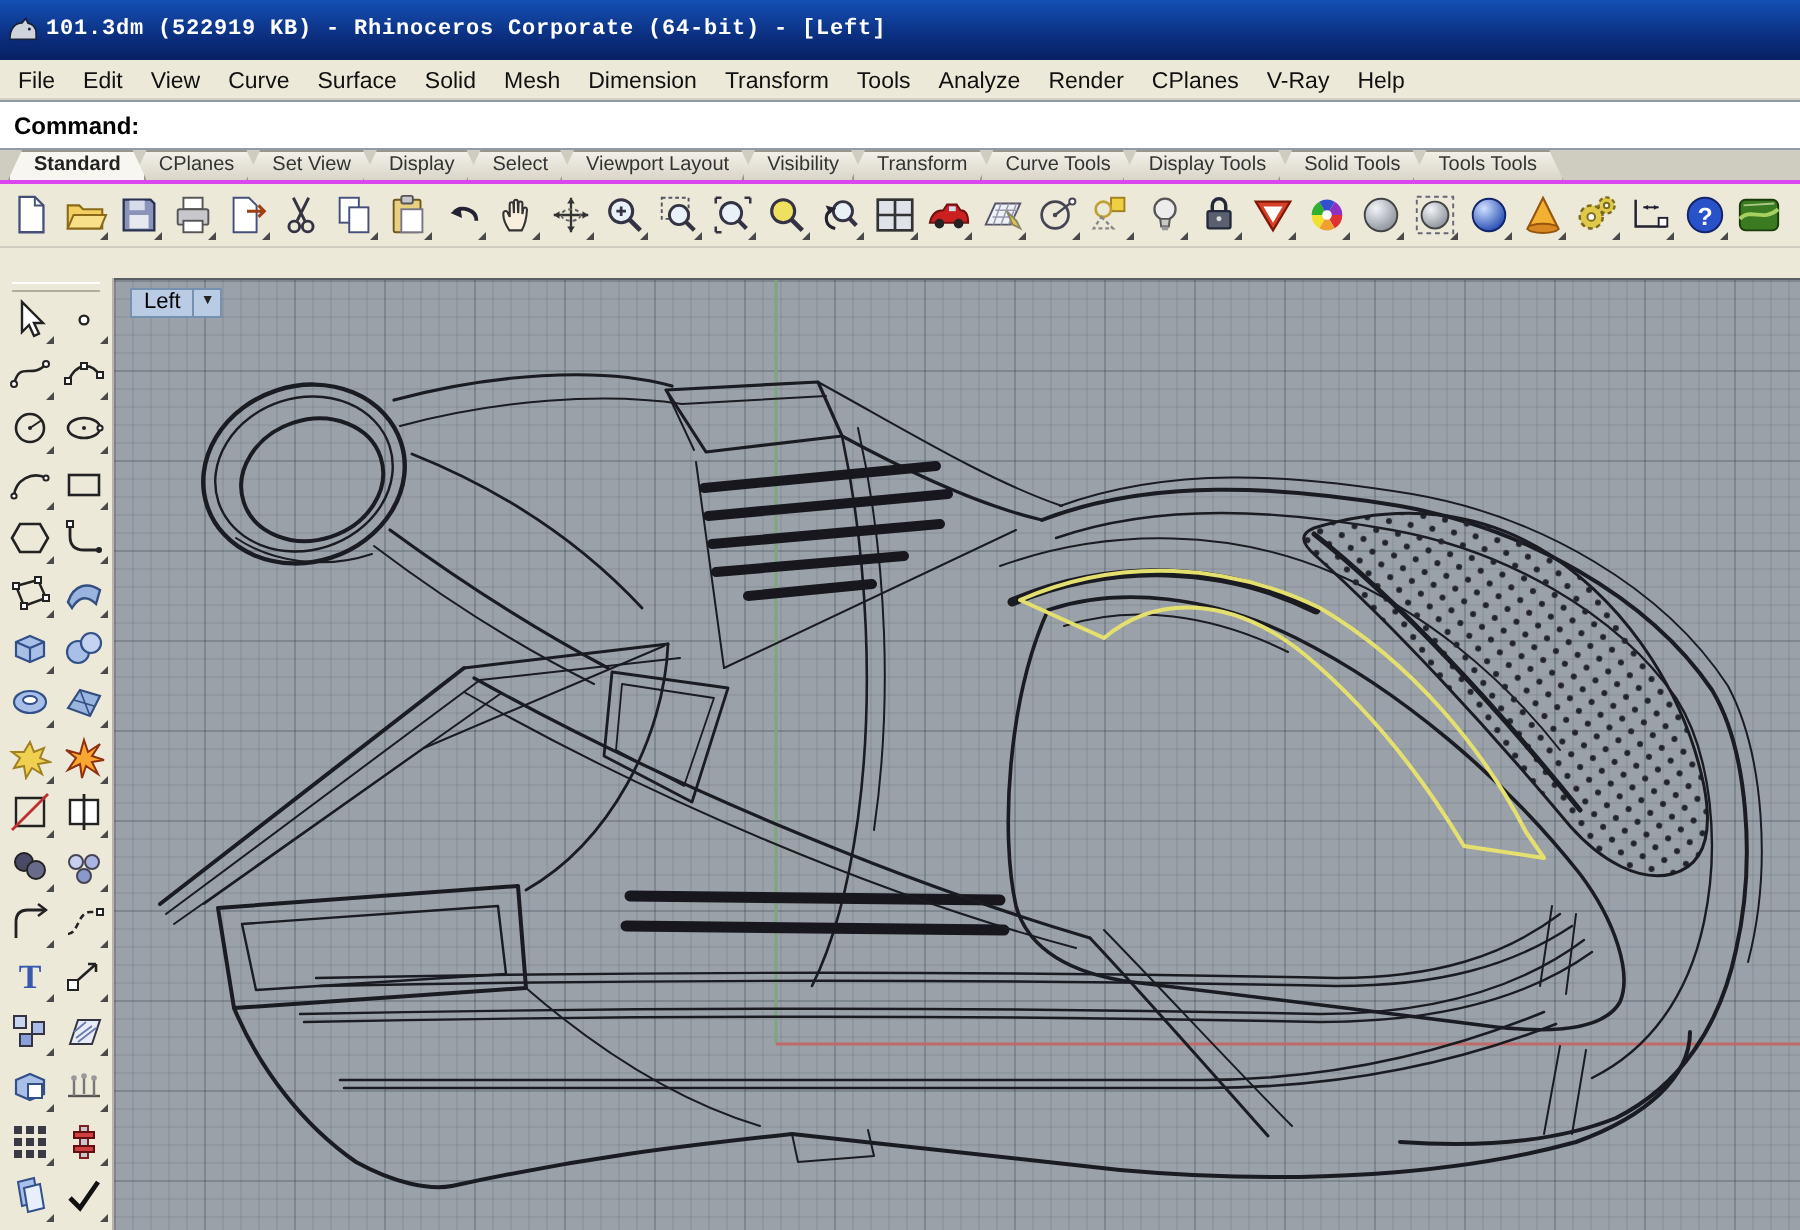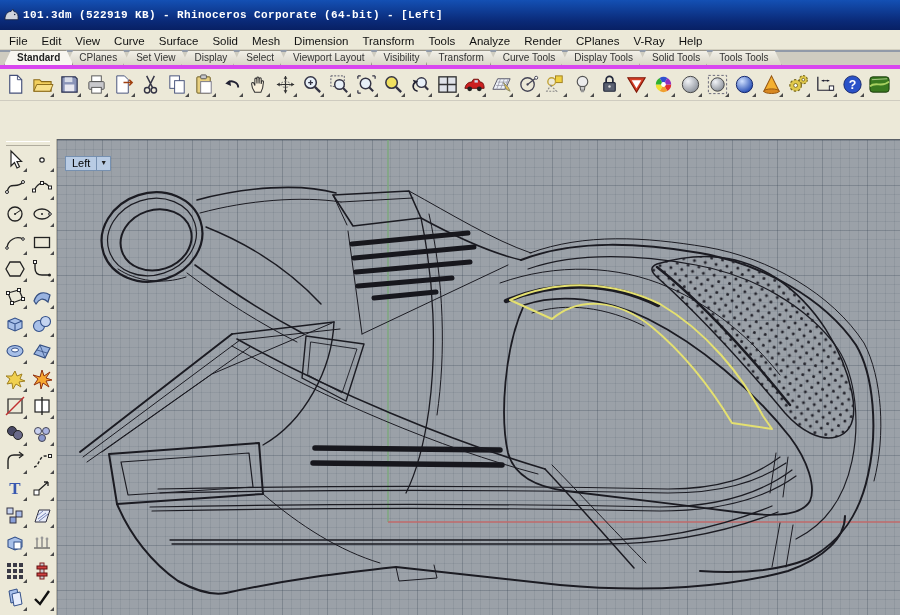--- a/index.html
+++ b/index.html
@@ -17,21 +17,21 @@
   .menubar { height:20px; display:flex; align-items:flex-end; background:#ece9d8; border-bottom:1px solid #d4d0c0; padding-left:2px; }
   .menubar .mitem { font-size:11.5px; color:#111; padding:2px 7px; cursor:default; }
 
   
   .cmdwrap { border:1px solid #919aa8; border-left:none; border-right:none; background:#fff; }
   .cmdhistory { height:27px; padding:3px 7px; font-size:12px; color:#3c3c3c; background:#fff; border-bottom:1px solid #c6c6c6; }
   .cmdline { height:23px; padding:3px 7px; font-size:12px; font-weight:bold; color:#000; background:#fff; display:flex; gap:6px; align-items:center;}
   .cmdline input { border:none; outline:none; flex:1; font:inherit; }
 
   
-  .tabbar { height:17px; background:#cfccc0; display:flex; align-items:flex-end; padding:2px 2px 0 4px; border-bottom:4px solid #d946ef; }
+  .tabbar { height:17px; background:#cfccc0; display:flex; align-items:flex-end; padding:2px 2px 0 4px; border-bottom:2px solid #d946ef; }
   .tab { position:relative; font-size:10px; color:#333; padding:1px 12px 2px 12px; margin-right:-7px;
     background:linear-gradient(#f2f0e8,#d9d5c7); border:1px solid #9a968a; border-bottom:none;
     clip-path:polygon(7px 0, calc(100% - 7px) 0, 100% 100%, 0 100%); white-space:nowrap; cursor:default;}
   .tab.active { background:#f8f6f0; font-weight:bold; color:#222; z-index:2; }
 
   
   .toolbar { height:32px; background:#ece9d8; display:flex; align-items:center; padding:1px 2px; border-bottom:1px solid #cfccc0; }
   .tool { position:relative; width:27px; height:29px; display:flex; align-items:center; justify-content:center; border:1px solid transparent; }
   .fly::after { content:""; position:absolute; right:1px; bottom:1px;
     border-left:4px solid transparent; border-bottom:4px solid #4a4a4a; }
@@ -47,21 +47,21 @@
   .viewport { position:absolute; left:57px; top:0; right:0; bottom:0;
     background-color:#9ba1a8;
     background-image:
       linear-gradient(rgba(55,65,82,.20) 1px, transparent 1px),
       linear-gradient(90deg, rgba(55,65,82,.20) 1px, transparent 1px),
       linear-gradient(rgba(55,65,82,.10) 1px, transparent 1px),
       linear-gradient(90deg, rgba(55,65,82,.10) 1px, transparent 1px);
     background-size:45px 45px, 45px 45px, 9px 9px, 9px 9px;
     border-top:1px solid #5a5f66; }
   .viewport svg.draw { position:absolute; left:0; top:0; }
-  .vplabel { position:absolute; left:8px; top:16px; display:flex; z-index:5; cursor:default; }
+  .vplabel { position:absolute; left:8px; top:4px; display:flex; z-index:5; cursor:default; }
   .vplabel .lab { background:#b9cce4; border:1px solid #76Behau90b0; border:1px solid #7690b0; font-size:11px; padding:0 6px 1px 6px; color:#000; }
   .vplabel .dd { background:#b9cce4; border:1px solid #7690b0; border-left:none; font-size:7px; padding:2px 3px 0 3px; color:#222; }
 </style>
 </head>
 <body>
 
 <div id="app">
 
   <div class="titlebar">
     <svg width="15" height="14" viewBox="0 0 16 14">
@@ -83,20 +83,24 @@
     <span class="mitem">Transform</span>
     <span class="mitem">Tools</span>
     <span class="mitem">Analyze</span>
     <span class="mitem">Render</span>
     <span class="mitem">CPlanes</span>
     <span class="mitem">V-Ray</span>
     <span class="mitem">Help</span>
   </div>
 
   <div class="cmdwrap">
+    <div class="cmdline">
+      <span>Command:</span>
+      <input type="text" value="" style="">
+    </div>
   </div>
 
   <div class="tabbar">
     <span class="tab active">Standard</span>
     <span class="tab">CPlanes</span>
     <span class="tab">Set View</span>
     <span class="tab">Display</span>
     <span class="tab">Select</span>
     <span class="tab">Viewport Layout</span>
     <span class="tab">Visibility</span>

